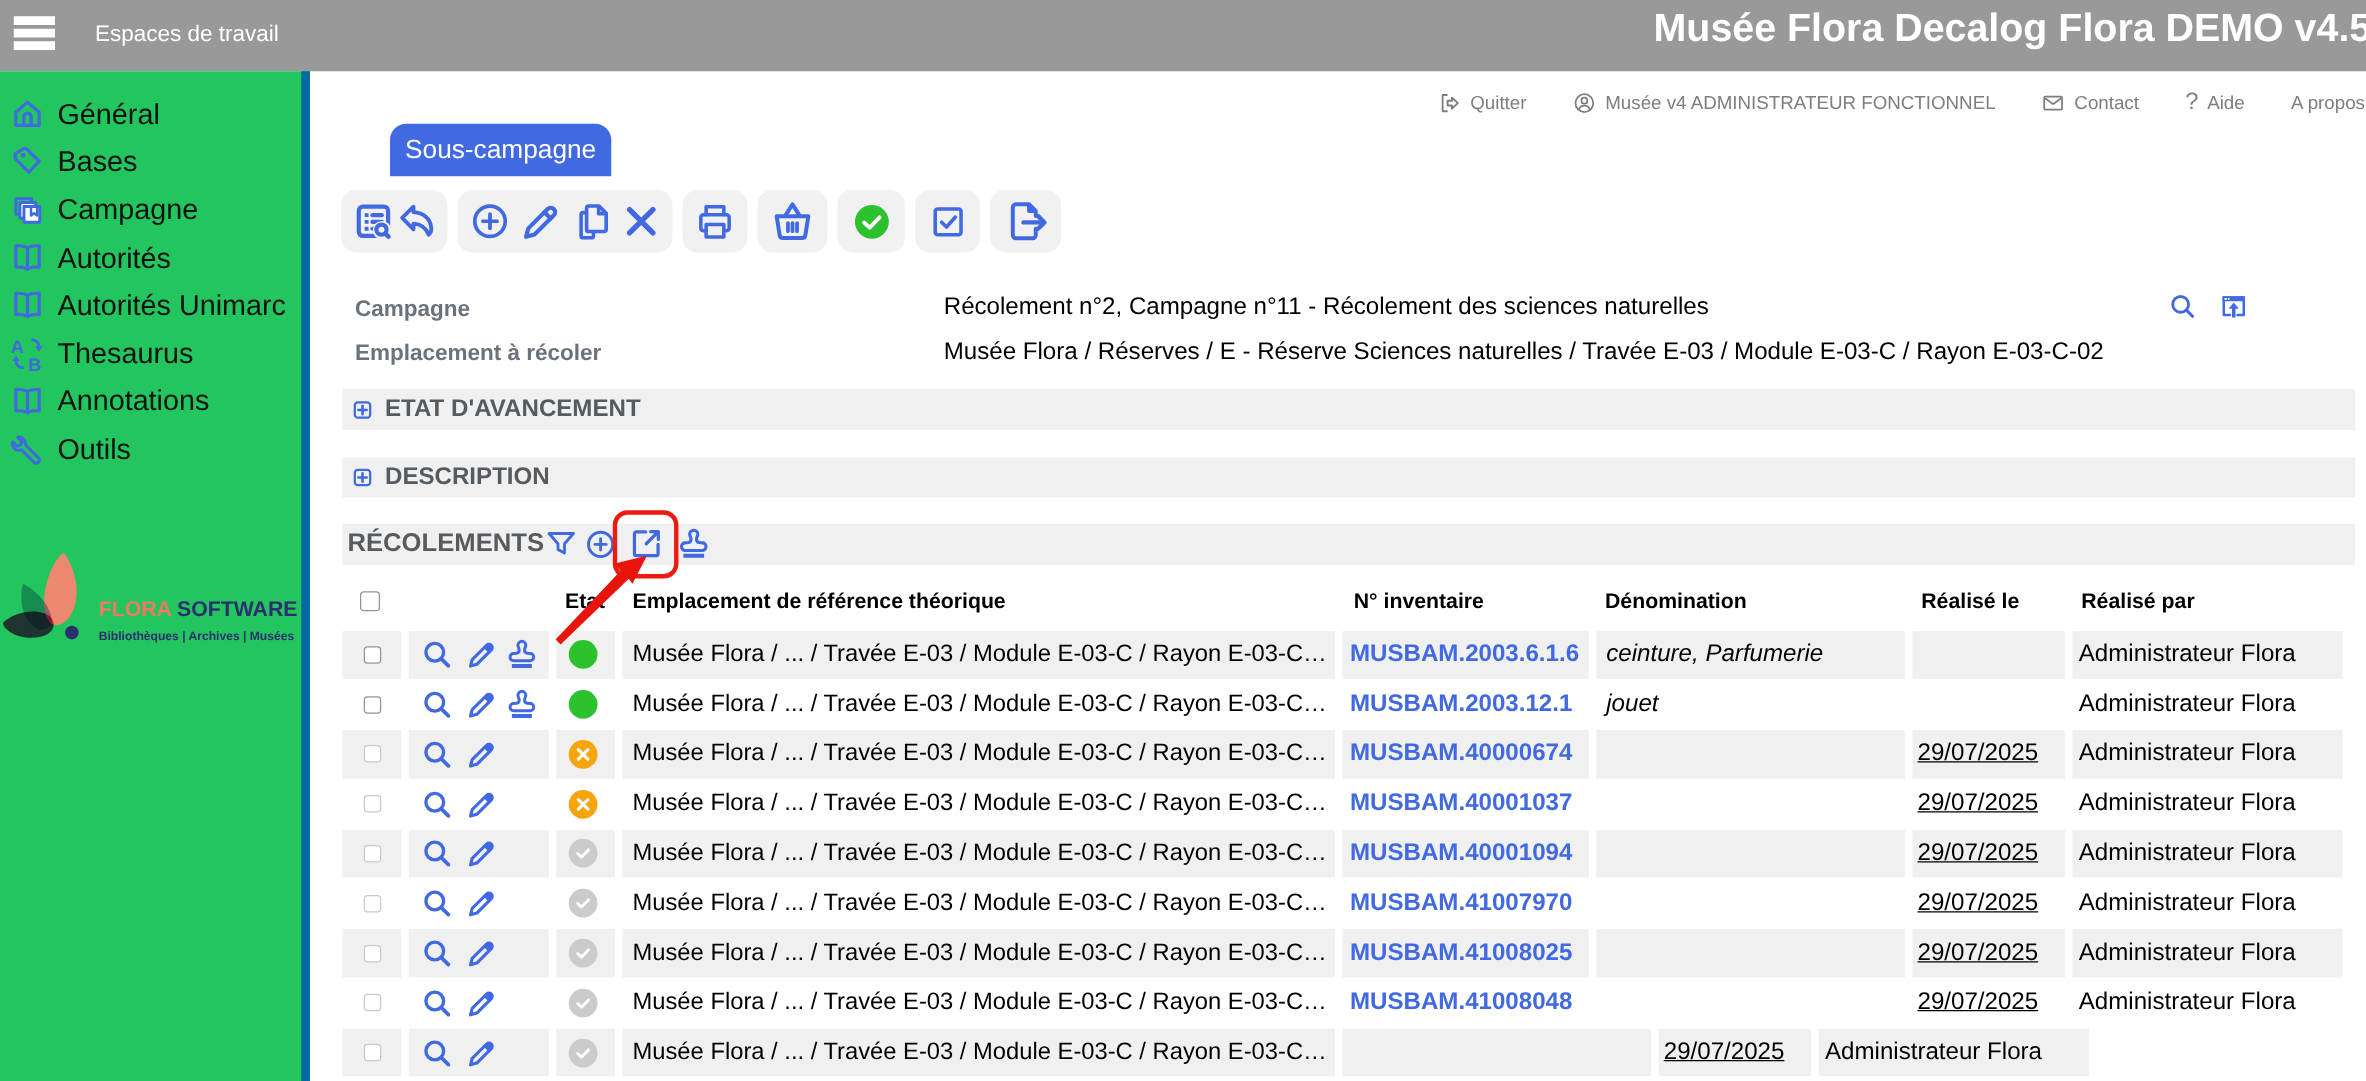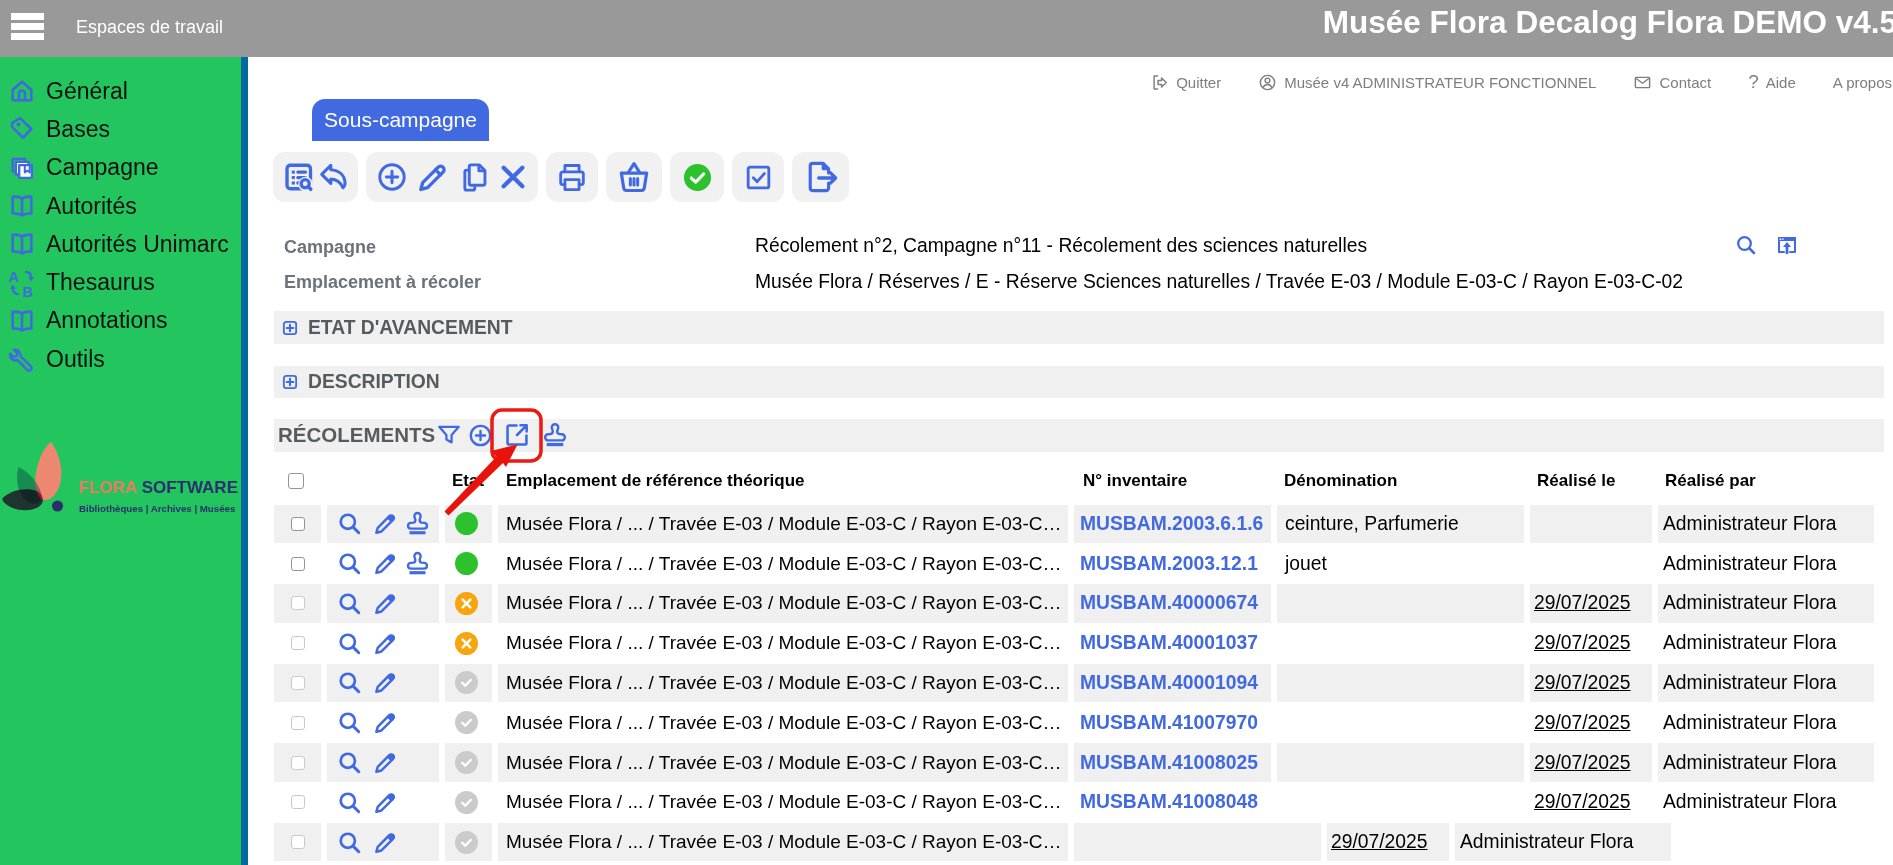--- a/index.html
+++ b/index.html
@@ -51,21 +51,21 @@
   .thead { position:absolute; left:274px; top:461px; height:40px; width:1610px; }
   .thead .hc { position:absolute; top:0; height:40px; display:flex; align-items:center; font-size:17px; font-weight:bold; color:#000; }
   .row { position:absolute; left:274px; height:38.5px; display:flex; gap:6px; }
   .row .cell { height:100%; display:flex; align-items:center; }
   .gr .cell { background:#f0f0f0; }
   .c1 { width:47px; justify-content:center; }
   .c2 { width:112px; }
   .c3 { width:47px; justify-content:center; padding-right:4px; }
   .c4 { width:570px; padding-left:8px; font-size:19px; white-space:nowrap; overflow:hidden; }
   .c5 { width:197px; padding-left:6px; font-size:19.3px; font-weight:bold; color:#4169e1; }
-  .c6 { width:247px; padding-left:8px; font-size:19.3px; }
+  .c6 { width:247px; padding-left:8px; font-size:19.3px;font-style:italic; }
   .c7 { width:122px; padding-left:4px; font-size:19.3px;text-decoration:underline; }
   .c8 { width:216px; padding-left:5px; font-size:19.3px; }
   .cbx { width:14px; height:14px; border:1px solid #949494; border-radius:3px; background:#fff; }
   .cbx.dis { border-color:#c9c9c9; }
   .c2 svg { width:27px; height:27px; margin-left:9px; }
   .c2 svg:nth-of-type(3) { margin-left:5px; }
   .dot { width:23px; height:23px; border-radius:50%; }
 </style>
 </head>
 <body>

